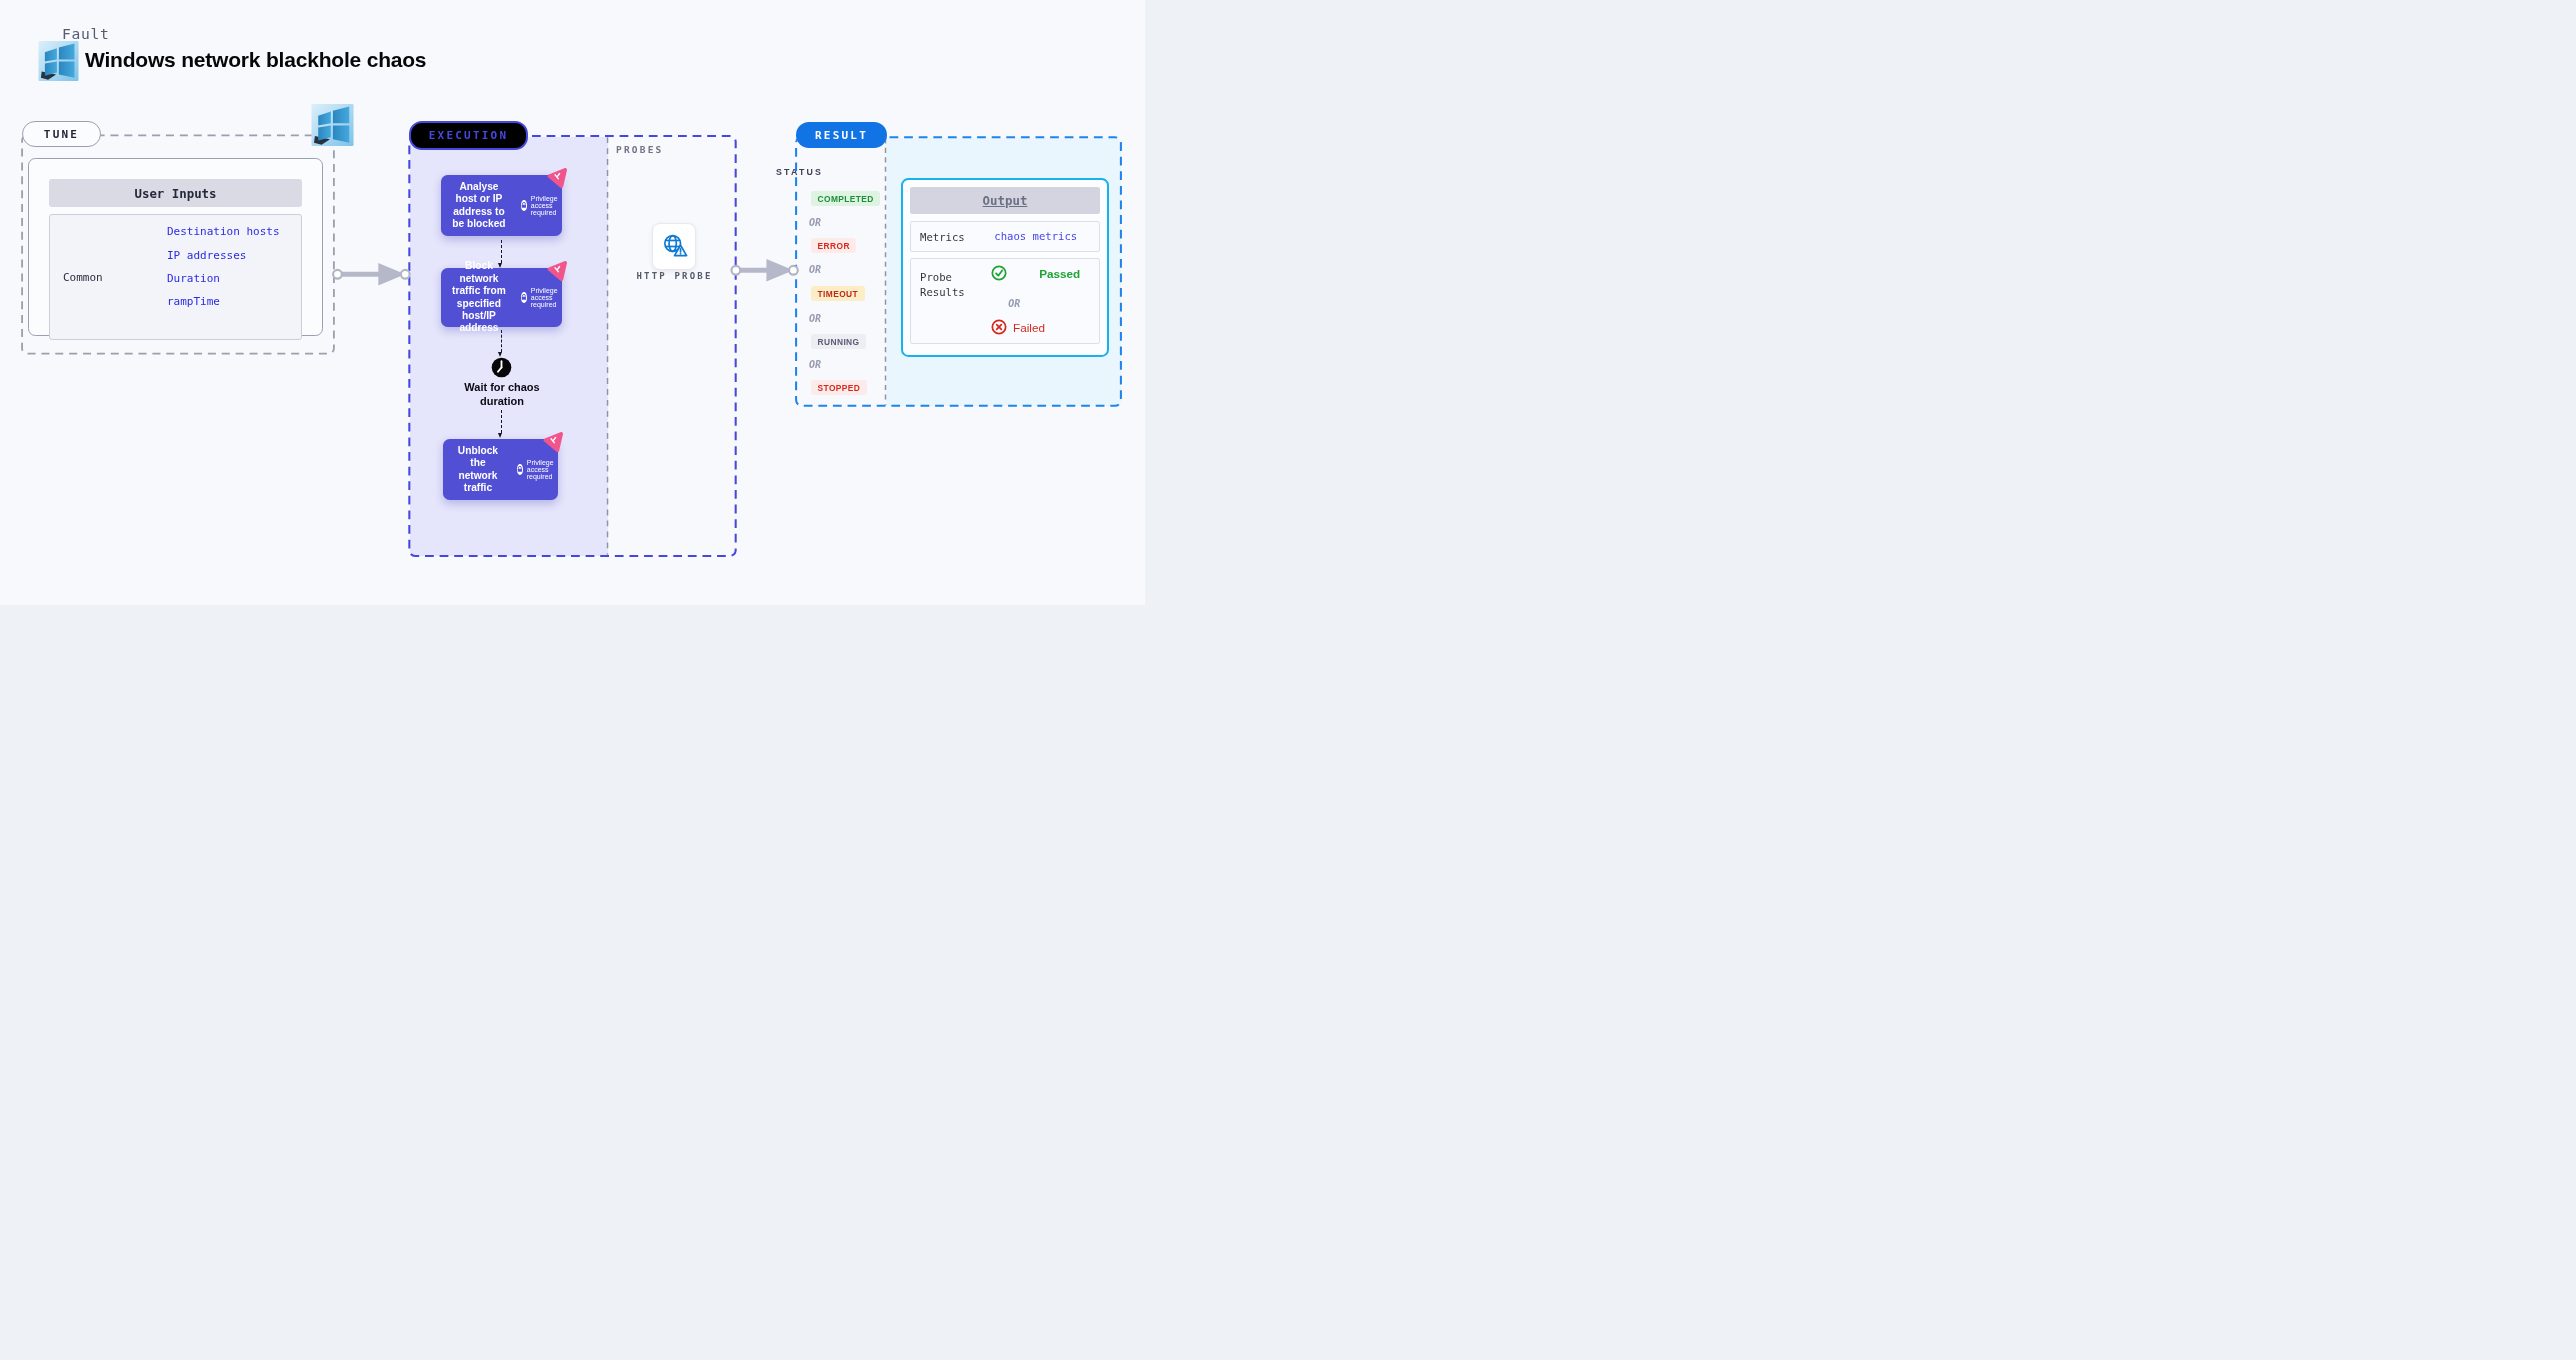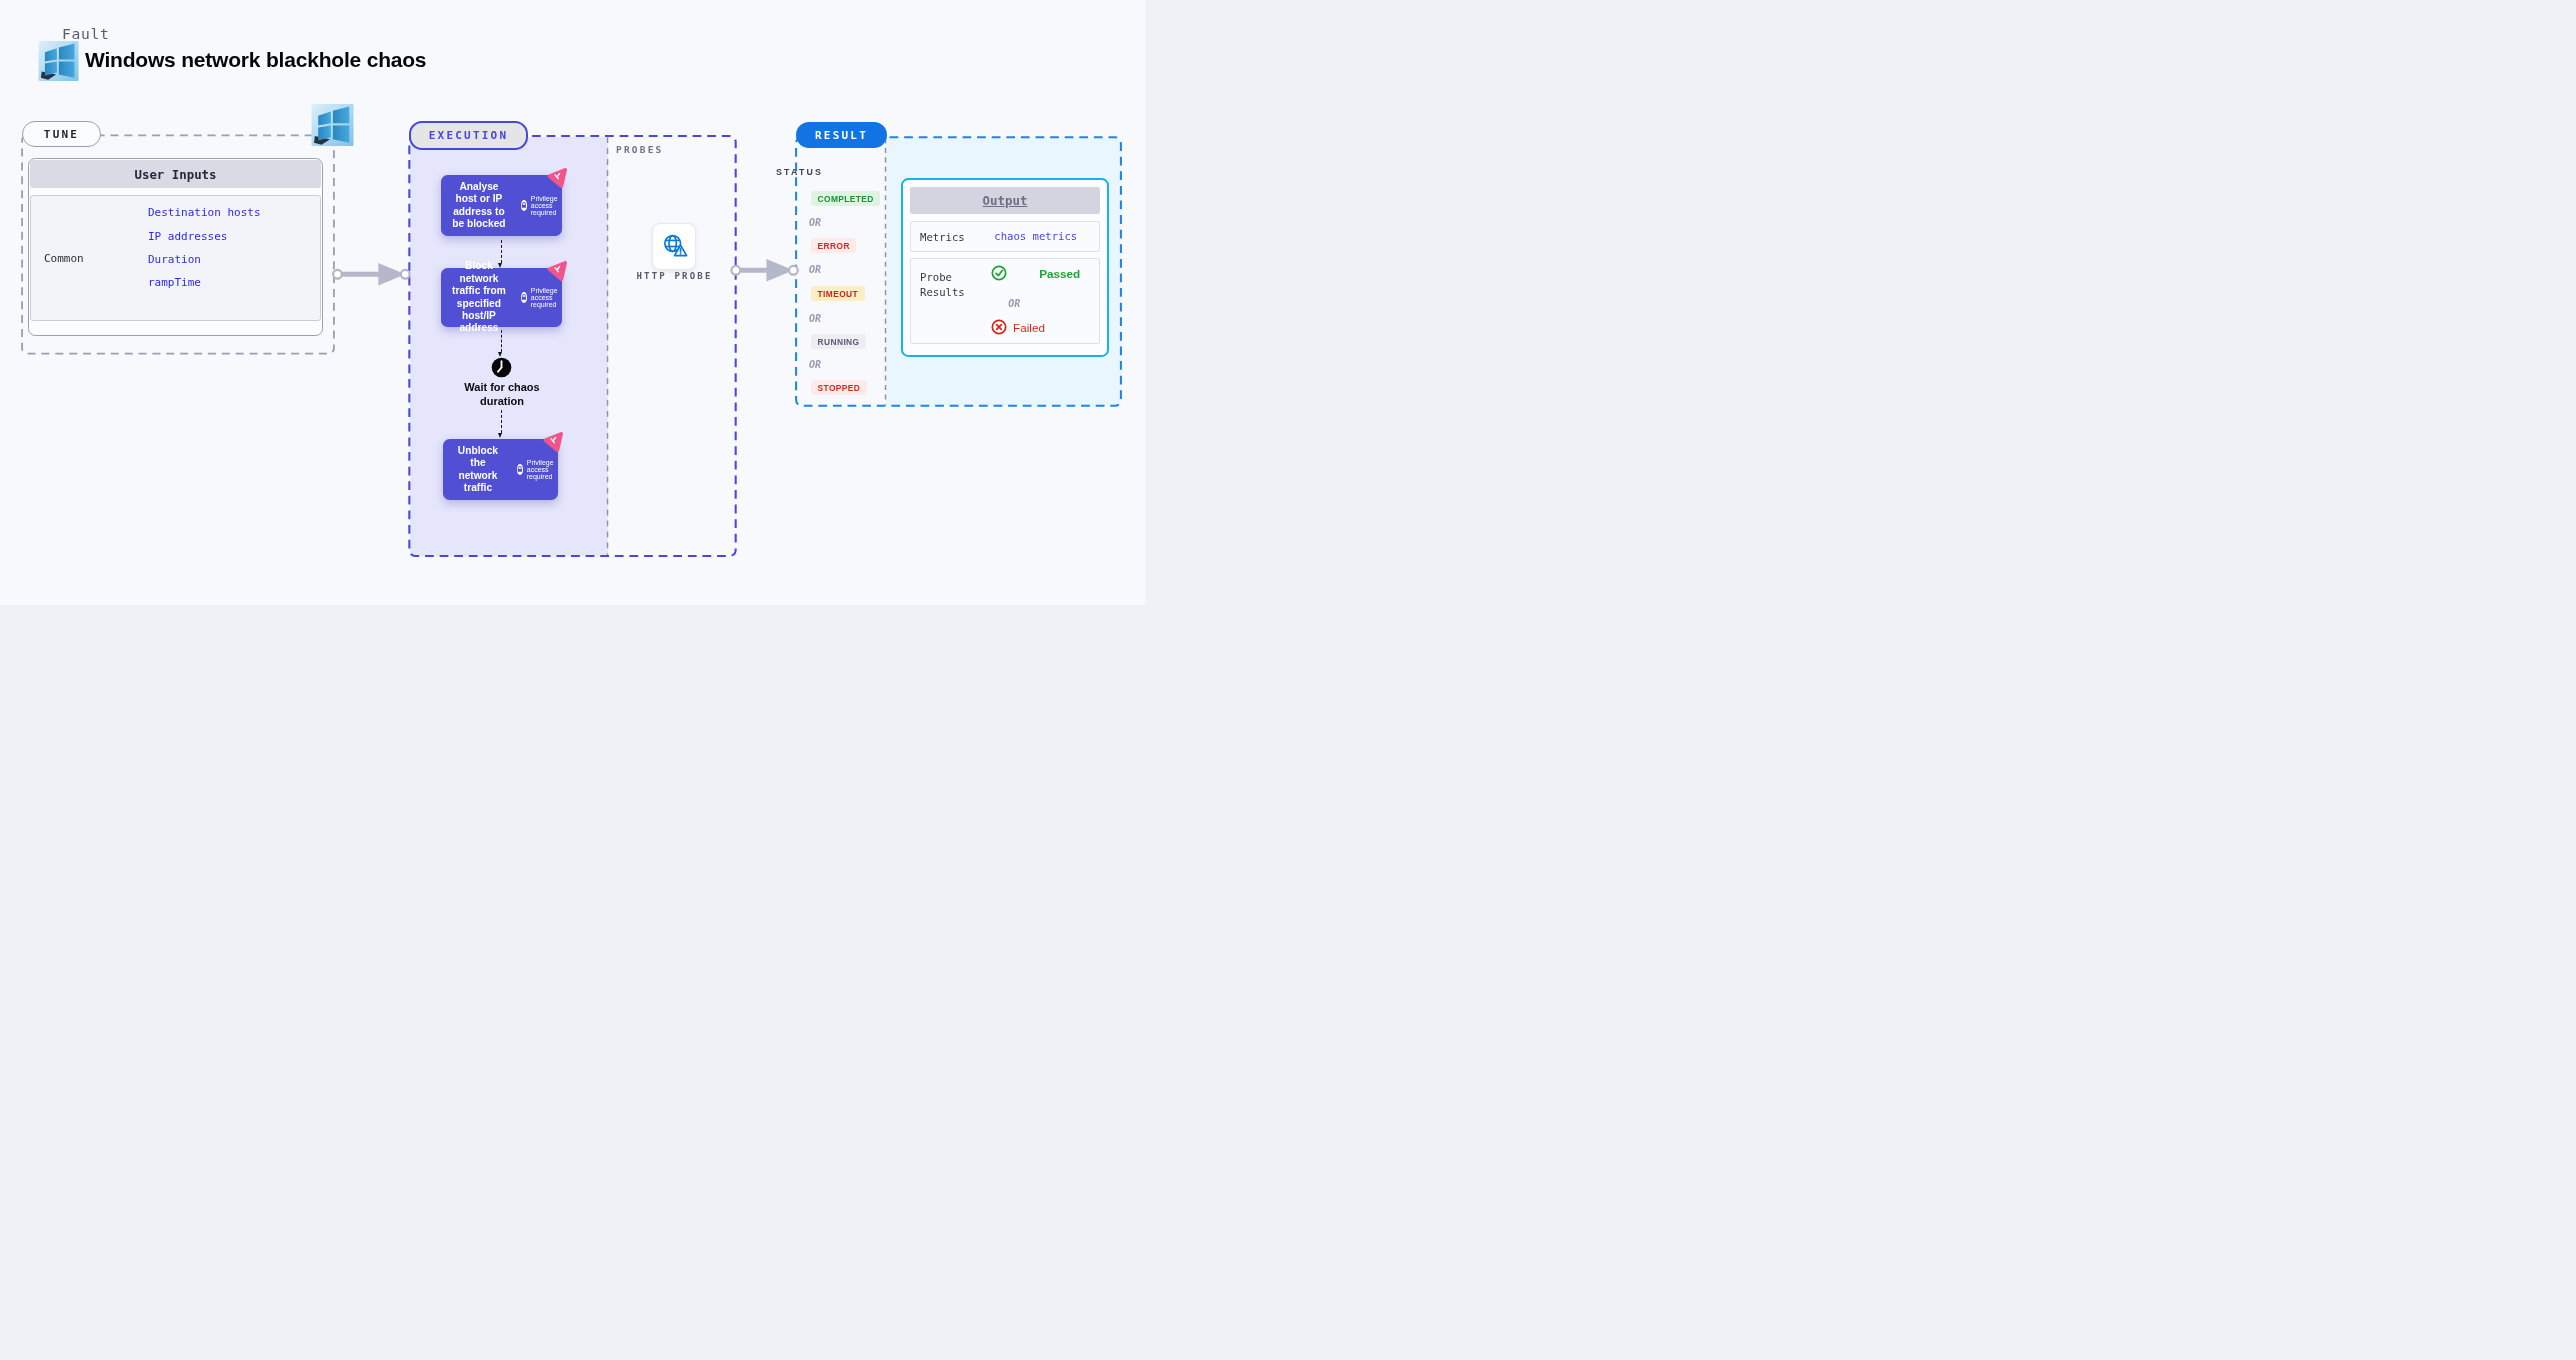--- a/index.html
+++ b/index.html
@@ -21,35 +21,35 @@
     display:flex;align-items:center;justify-content:center;
     border-radius:13px;font-weight:bold;letter-spacing:2.2px;z-index:5;
   }
   .dash-svg{position:absolute;left:0;top:0;pointer-events:none;}
 
   
   .tune-box{left:20.5px;top:134px;width:314px;height:221px;}
   .tune-pill{left:22px;top:121px;width:77px;height:24px;background:#fbfcff;border:1.8px solid #9aa0ae;font-size:11px;color:#1e2234;}
   .win-icon-tune{left:307px;top:104px;width:51px;height:42px;z-index:6;}
   .win-icon-title{left:34px;top:41px;width:49px;height:40px;}
-  .ui-card{left:28px;top:158px;width:295px;height:178px;background:#fbfcfe;border:1.8px solid #9aa0ae;border-radius:7.3px;box-sizing:border-box;padding:1px;}
+  .ui-card{left:28px;top:158px;width:295px;height:178px;background:#fbfcfe;border:1.8px solid #9aa0ae;border-radius:7.3px;box-sizing:border-box;padding:20px;}
   .ui-head{height:28px;background:#d9dae4;border-radius:2.9px;display:flex;align-items:center;justify-content:center;
     font-size:12.4px;font-weight:bold;color:#26293b;}
   .ui-body{margin-top:7.3px;height:124px;background:#f3f4f9;border:1.1px solid #cbcdd8;border-radius:2.9px;position:relative;}
   .ui-rowlabel{position:absolute;left:13px;top:50%;transform:translateY(-50%);font-size:11px;color:#2c2f3f;}
   .ui-links{position:absolute;left:117px;top:10.2px;display:flex;flex-direction:column;gap:10.2px;}
   .ui-link{font-size:11px;color:#2a2ce2;cursor:pointer;}
 
   
   .conn{z-index:4;}
 
   
   .exec-box{left:408px;top:135px;width:329px;height:422px;}
   .exec-fill{position:absolute;left:1.5px;top:1.5px;width:198px;height:419px;background:#e5e5fb;border-radius:5.1px 0 0 5.1px;}
-  .exec-pill{left:409px;top:121px;width:115px;height:25px;background:#e5e5e5;border:2.2px solid #4547dd;font-size:11px;color:#4547dd;}
+  .exec-pill{left:409px;top:121px;width:115px;height:25px;background:#000000;border:2.2px solid #4547dd;font-size:11px;color:#4547dd;}
   .probes-label{left:616px;top:144px;font-size:9.5px;font-weight:bold;color:#6f7486;letter-spacing:2.2px;}
 
   .node{
     position:absolute;background:#5150d4;border-radius:6.6px;color:#fff;
     display:flex;flex-direction:row;align-items:center;justify-content:center;gap:4.4px;
     box-shadow:0 3.7px 8.8px rgba(60,60,180,.28);z-index:3;
   }
   .node-title{font-weight:bold;font-size:10.2px;line-height:1.22;text-align:center;padding:0 7.3px;}
   .priv{display:flex;align-items:center;gap:3.7px;}
   .priv-circle{width:10.2px;height:10.2px;background:#fff;border-radius:50%;display:flex;align-items:center;justify-content:center;}

